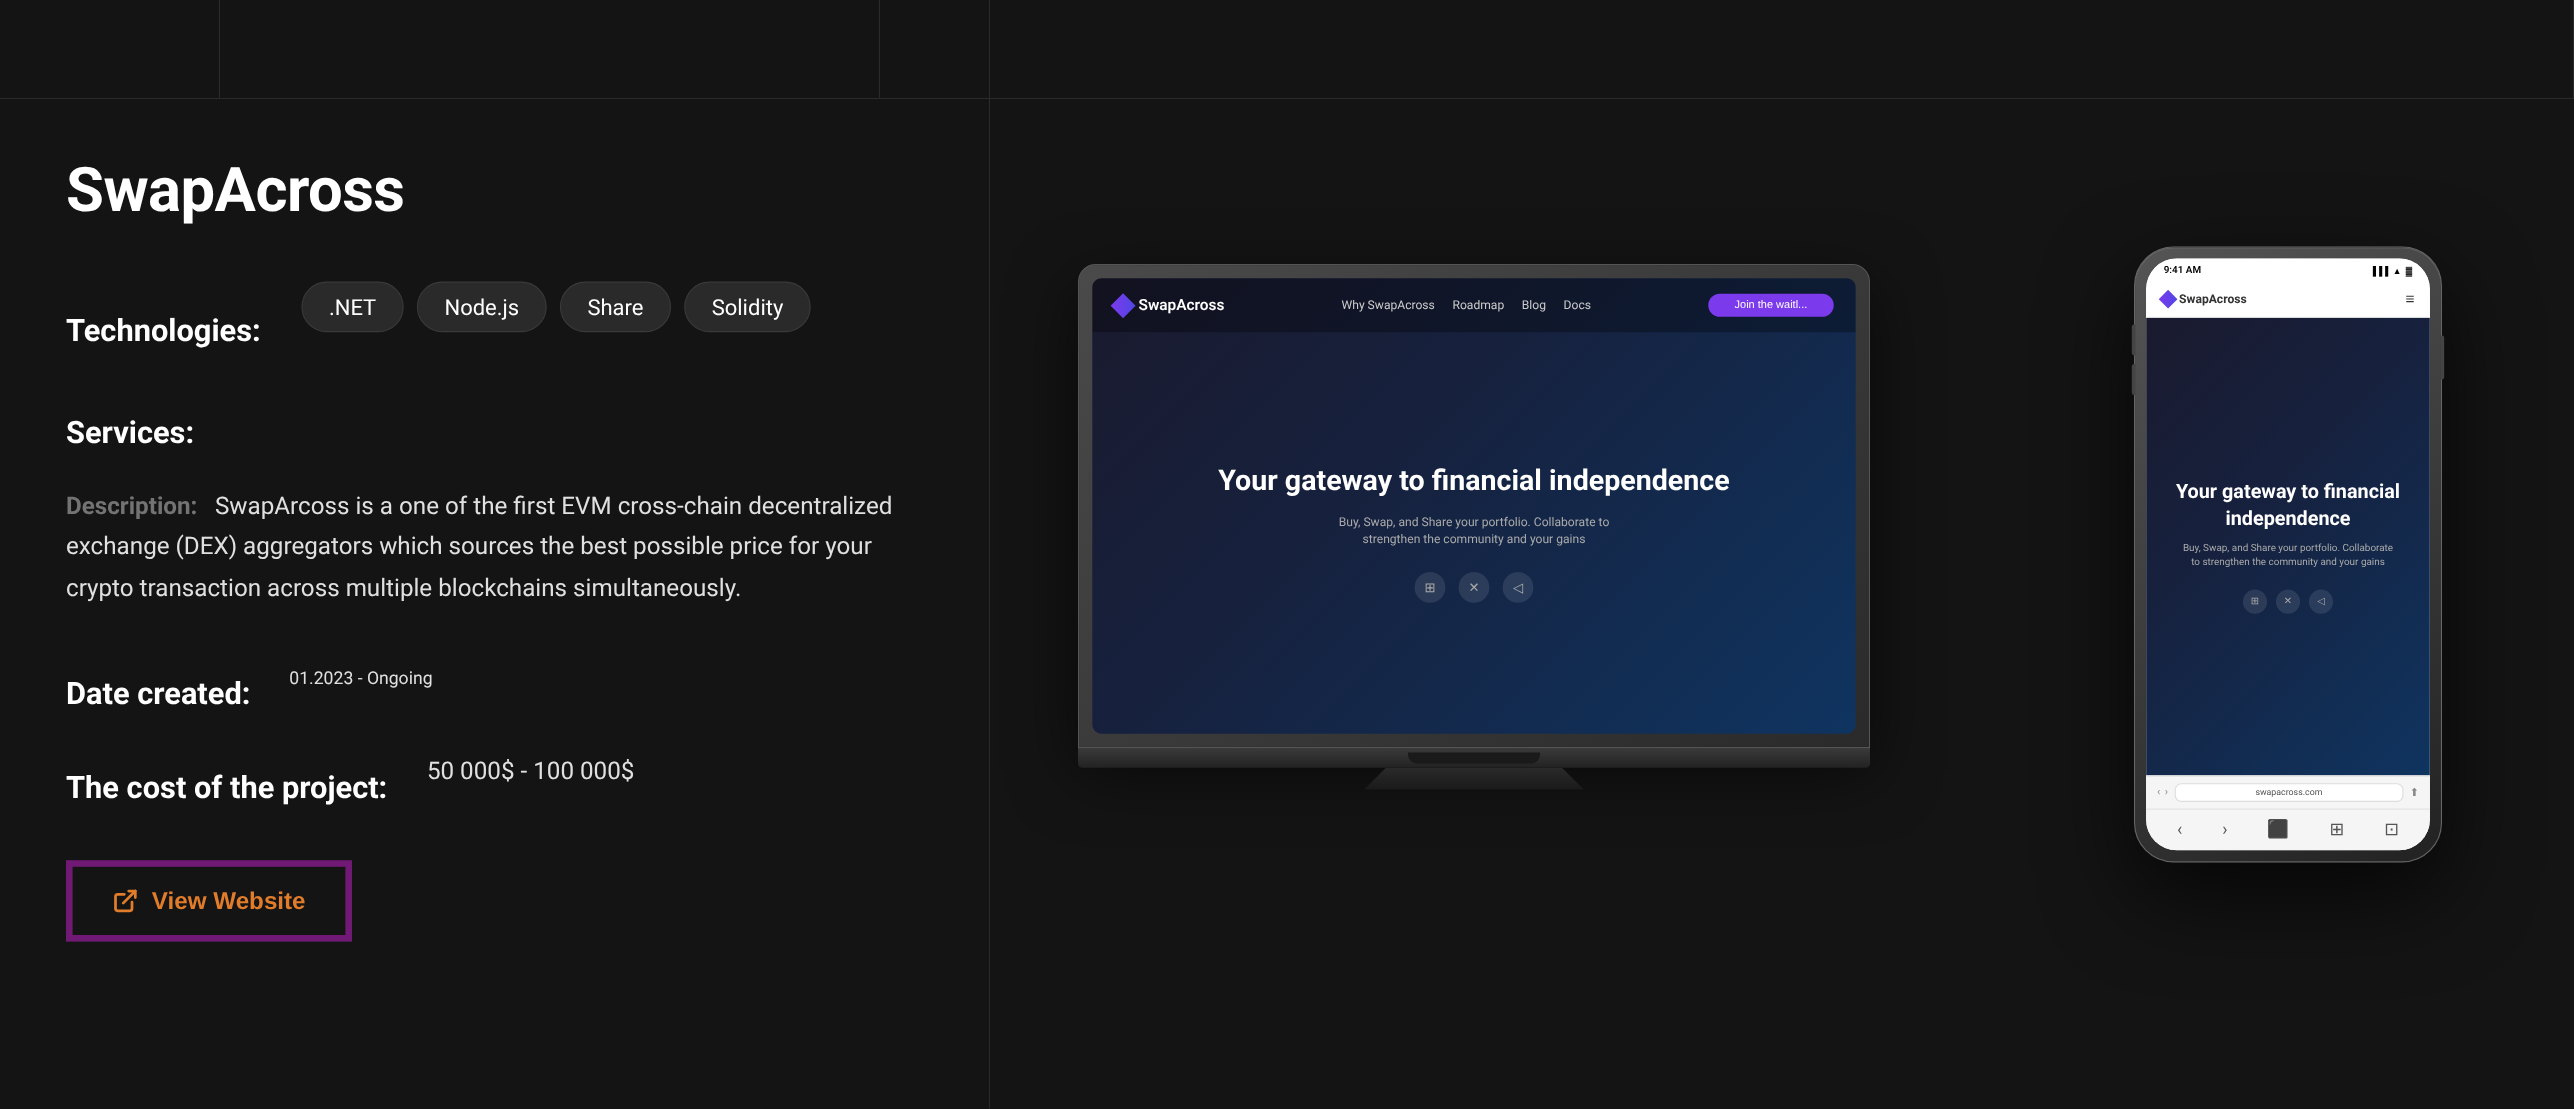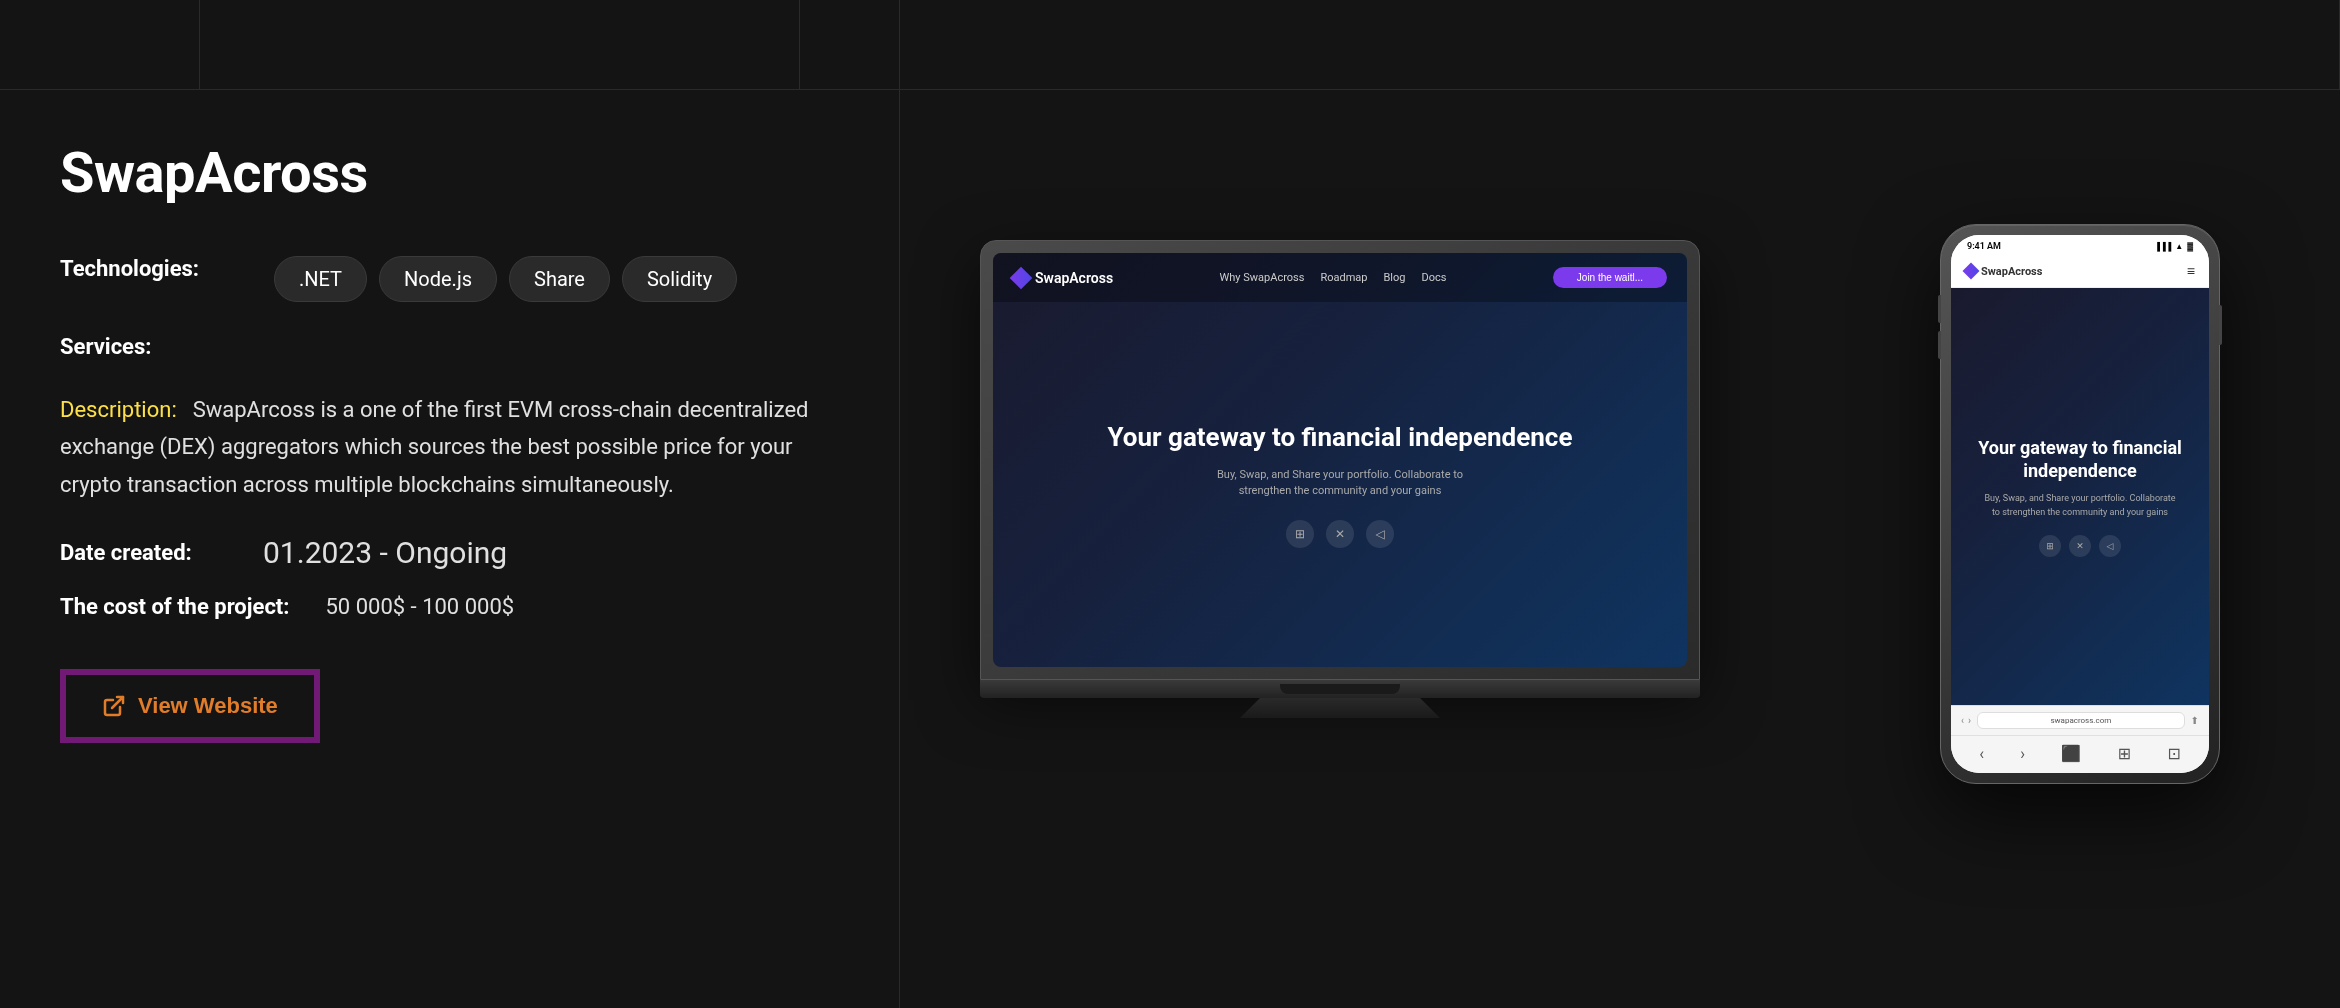--- a/index.html
+++ b/index.html
@@ -63,25 +63,26 @@
     }
 
     .info-row {
       display: flex;
       align-items: flex-start;
       margin-bottom: 32px;
       gap: 24px;
     }
 
     .info-label {
-      font-size: 22px;
+      font-size: 28px;
       font-weight: 700;
       color: #ffffff;
       white-space: nowrap;
       min-width: 190px;
+      margin-top: 28px;
     }
 
     .tags-container {
       display: flex;
       flex-wrap: wrap;
       gap: 12px;
     }
 
     .tag {
       background-color: #2a2a2a;
@@ -95,22 +96,22 @@
 
     .description-row {
       margin-bottom: 32px;
       display: flex;
       flex-direction: column;
       gap: 0;
     }
 
     .description-label {
       font-size: 22px;
-      font-weight: 400;
-      color: #fde047;
+      font-weight: 700;
+      color: #737373;
       display: inline;
       margin-right: 16px;
     }
 
     .description-text {
       font-size: 22px;
       font-weight: 400;
       color: #e0e0e0;
       line-height: 1.6;
       display: inline;
@@ -122,21 +123,21 @@
     }
 
     .date-row {
       display: flex;
       align-items: center;
       margin-bottom: 24px;
       gap: 13px;
     }
 
     .date-value {
-      font-size: 30px;
+      font-size: 16px;
       color: #e0e0e0;
     }
 
     .cost-row {
       display: flex;
       align-items: center;
       margin-bottom: 50px;
       gap: 36px;
     }
 

